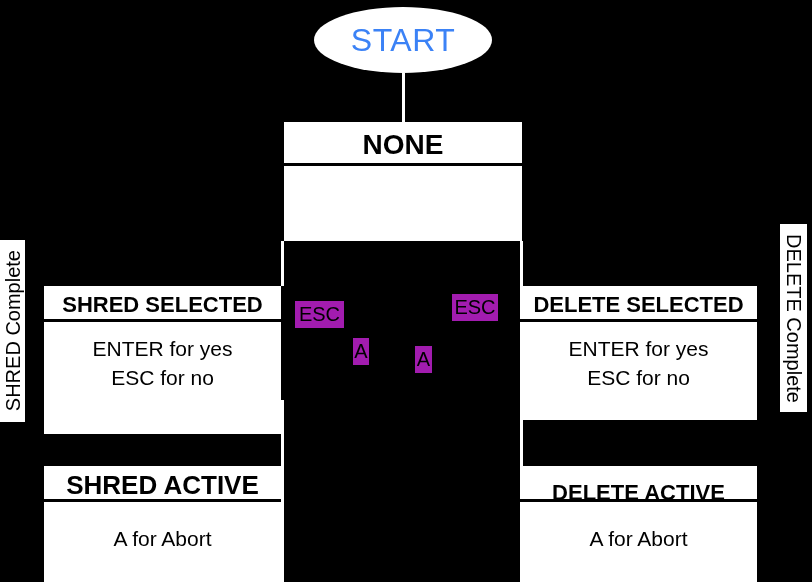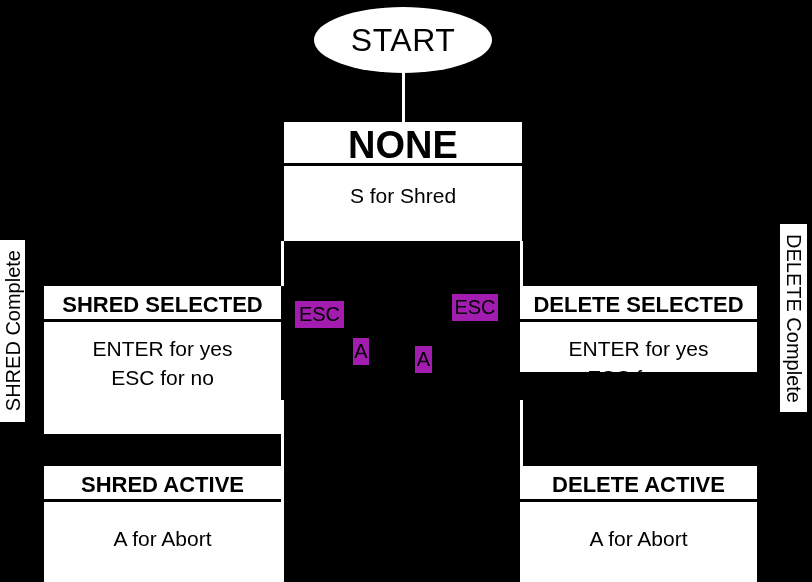--- a/index.html
+++ b/index.html
@@ -25,21 +25,21 @@
     height: 66px;
     background: #ffffff;
     border-radius: 50%;
     display: flex;
     align-items: center;
     justify-content: center;
   }
   .start-label {
     font-size: 32px;
     font-weight: normal;
-    color: #000000;
+    color: #3b82f6;
     letter-spacing: 0.5px;
   }
 
   
   .state-box {
     position: absolute;
     background: #ffffff;
     box-sizing: border-box;
   }
   .state-title {
@@ -51,41 +51,41 @@
   }
   .state-body {
     text-align: center;
     color: #000000;
     box-sizing: border-box;
   }
   .state-body div { white-space: nowrap; }
 
   
   #box-none { left: 284px; top: 122px; width: 238px; height: 119px; }
-  #box-none .state-title { font-size: 38px; line-height: 42px; height: 44px; padding-top: 2px; }
+  #box-none .state-title { font-size: 28px; line-height: 42px; height: 44px; padding-top: 2px; }
   #box-none .state-body { font-size: 21px; line-height: 28px; padding-top: 16px; }
 
   
   #box-shred-sel { left: 44px; top: 286px; width: 237px; height: 148px; }
   #box-shred-sel .state-title { font-size: 22px; line-height: 34px; height: 36px; padding-top: 2px; }
   #box-shred-sel .state-body { font-size: 21px; line-height: 29px; padding-top: 12px; }
 
   
-  #box-del-sel { left: 520px; top: 286px; width: 237px; height: 86px; }
+  #box-del-sel { left: 520px; top: 286px; width: 237px; height: 134px; }
   #box-del-sel .state-title { font-size: 22px; line-height: 34px; height: 36px; padding-top: 2px; }
   #box-del-sel .state-body { font-size: 21px; line-height: 29px; padding-top: 12px; }
 
   
   #box-shred-act { left: 44px; top: 466px; width: 237px; height: 116px; }
-  #box-shred-act .state-title { font-size: 22px; line-height: 34px; height: 36px; padding-top: 2px; }
+  #box-shred-act .state-title { font-size: 26px; line-height: 34px; height: 36px; padding-top: 2px; }
   #box-shred-act .state-body { font-size: 21px; line-height: 29px; padding-top: 22px; }
 
   
   #box-del-act { left: 520px; top: 466px; width: 237px; height: 116px; }
-  #box-del-act .state-title { font-size: 22px; line-height: 34px; height: 36px; padding-top: 2px; }
+  #box-del-act .state-title { font-size: 22px; line-height: 34px; height: 36px; padding-top: 10px; }
   #box-del-act .state-body { font-size: 21px; line-height: 29px; padding-top: 22px; }
 
   
   .side-label {
     position: absolute;
     background: #ffffff;
     color: #000000;
     font-size: 20px;
     font-weight: normal;
     display: flex;
@@ -134,21 +134,20 @@
   <div class="edge-line" style="left:22px; top:286px; width:3px; height:136px;"></div>
   <div class="edge-line" style="left:780px; top:286px; width:3px; height:126px;"></div>
 
   <div class="start-node">
     <div class="start-label">START</div>
   </div>
 
   <div class="state-box" id="box-none">
     <div class="state-title">NONE</div>
     <div class="state-body">
-      <div>S for Shred</div>
     </div>
   </div>
 
   <div class="state-box" id="box-shred-sel">
     <div class="state-title">SHRED SELECTED</div>
     <div class="state-body">
       <div>ENTER for yes</div>
       <div>ESC for no</div>
     </div>
   </div>

